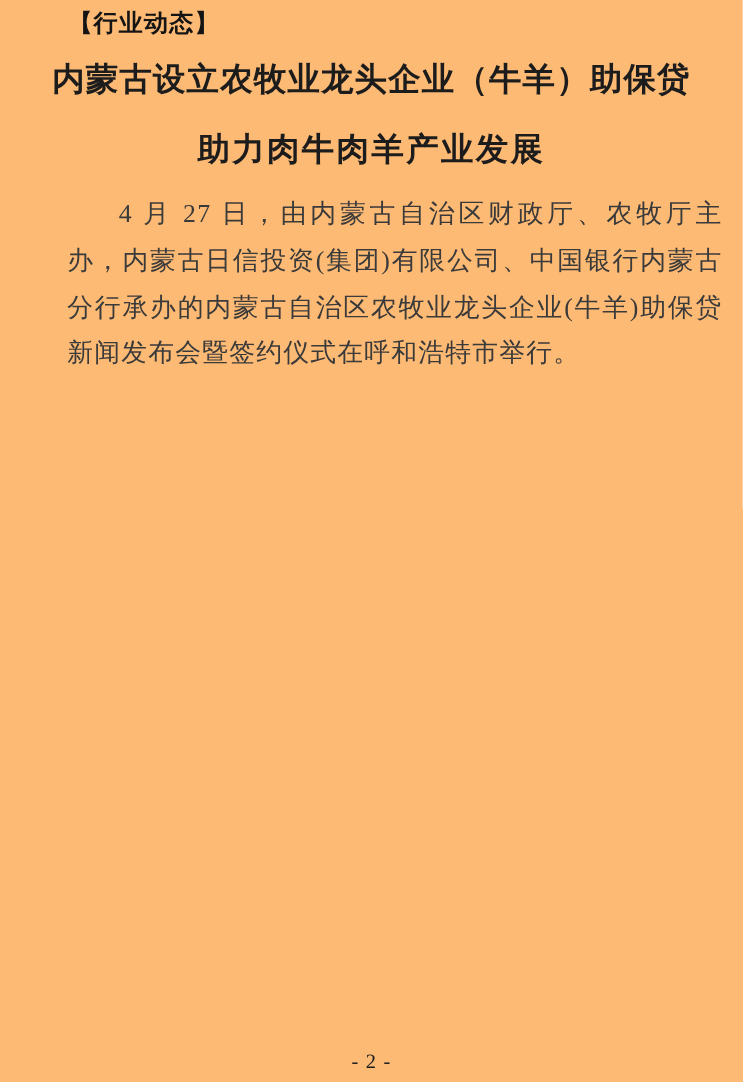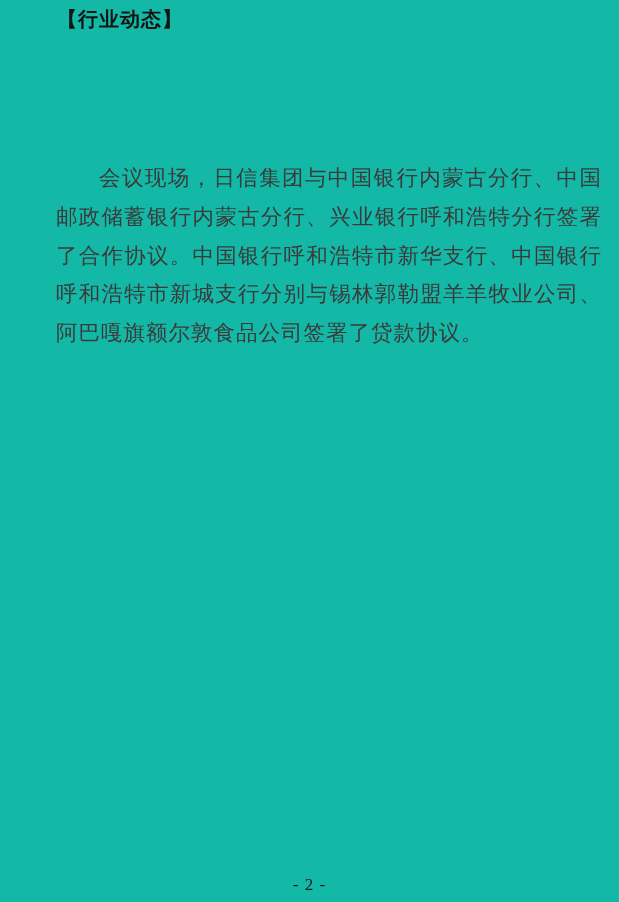--- a/index.html
+++ b/index.html
@@ -4,21 +4,21 @@
 <style>
   html, body {
     margin: 0;
     padding: 0;
     background: #ffffff;
   }
   .page {
     position: relative;
     width: 619px;
     height: 902px;
-    background: #14b8a6;
+    background: #fdba74;
     overflow: hidden;
     font-family: "Liberation Serif", "DejaVu Serif", serif;
   }
   .section-tag {
     position: absolute;
     left: 57px;
     top: 6px;
     font-family: "Liberation Sans", "DejaVu Sans", sans-serif;
     font-weight: bold;
     font-size: 20px;
@@ -79,21 +79,23 @@
   }
 </style>
 </head>
 <body>
 
 <div class="page">
 
   <div class="section-tag">【行业动态】</div>
 
   <div class="title-block">
+    <div class="title-line1">内蒙古设立农牧业龙头企业（牛羊）助保贷</div>
+    <div class="title-line2">助力肉牛肉羊产业发展</div>
   </div>
 
   <div class="article">
-    <p>会议现场，日信集团与中国银行内蒙古分行、中国邮政储蓄银行内蒙古分行、兴业银行呼和浩特分行签署了合作协议。中国银行呼和浩特市新华支行、中国银行呼和浩特市新城支行分别与锡林郭勒盟羊羊牧业公司、阿巴嘎旗额尔敦食品公司签署了贷款协议。</p>
+    <p>4 月 27 日，由内蒙古自治区财政厅、农牧厅主办，内蒙古日信投资(集团)有限公司、中国银行内蒙古分行承办的内蒙古自治区农牧业龙头企业(牛羊)助保贷新闻发布会暨签约仪式在呼和浩特市举行。</p>
   </div>
 
   <div class="page-footer">- 2 -</div>
 
 </div>
 
 </body></html>

